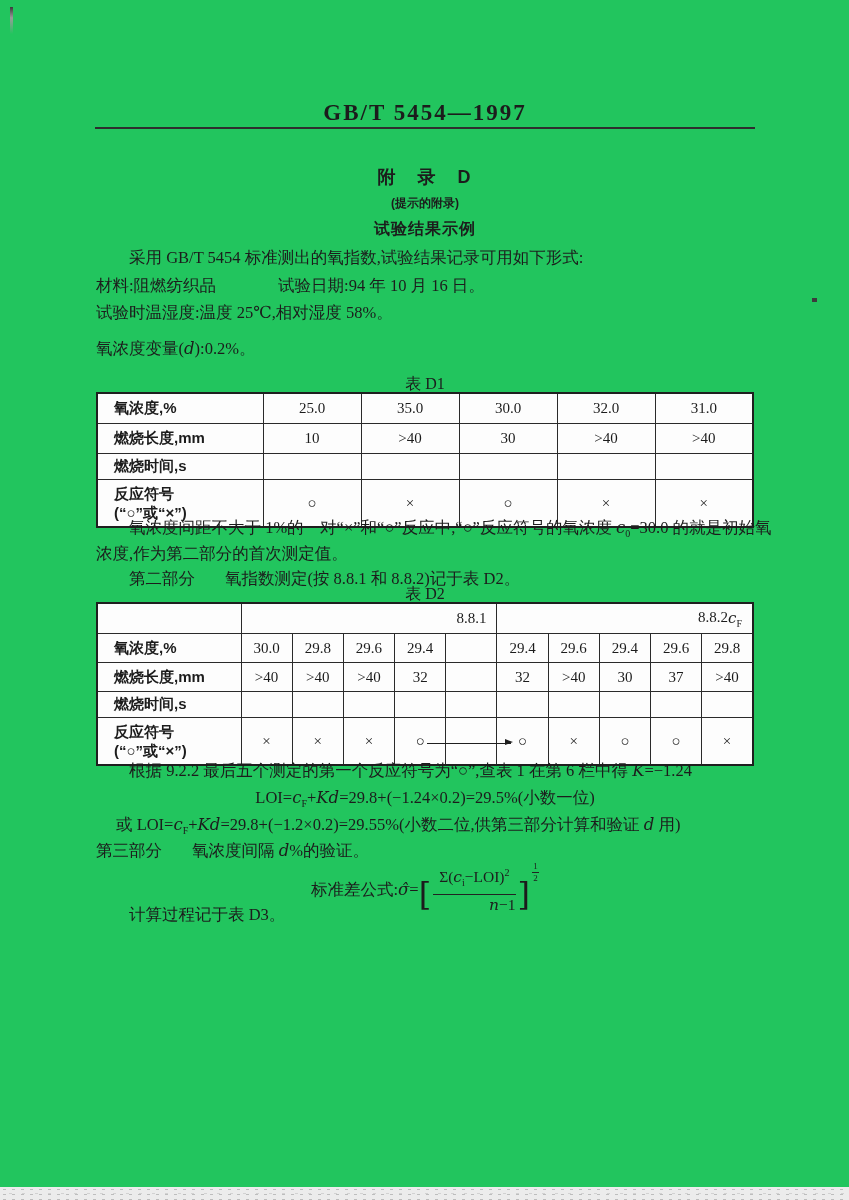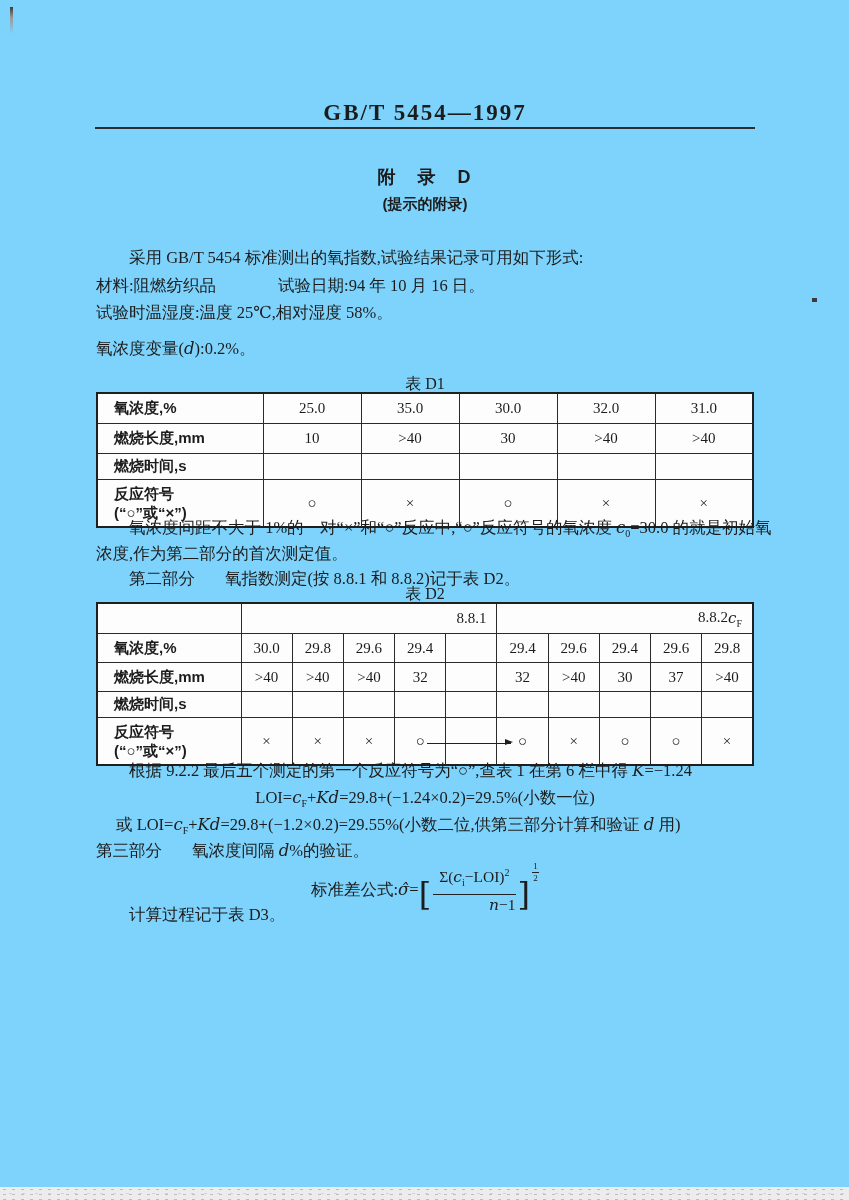--- a/index.html
+++ b/index.html
@@ -1,34 +1,34 @@
 <!DOCTYPE html>
 <html><head>
 <meta charset="utf-8">
 <style>
   html,body{margin:0;padding:0;background:#888;}
   .page{
     position:relative;
     width:849px;height:1200px;
     margin:0 auto;
-    background:#7dd3fc;
+    background:#22c55e;
     font-family:"Liberation Serif","DejaVu Serif",serif;
     color:#1c1c1c;
     overflow:hidden;
   }
   .abs{position:absolute;}
   .content-left{left:96px;width:658px;}
   .center{text-align:center;}
   .hei{font-family:"Liberation Sans","DejaVu Sans",sans-serif;}
 
   .doc-num{top:100px;font-size:23px;font-weight:700;letter-spacing:2px;}
   .rule{top:127px;left:95px;width:660px;border-top:2.5px solid #2e2e2e;}
 
   .t-appendix{top:165px;font-size:18px;font-weight:700;letter-spacing:2px;}
-  .t-note{top:195px;font-size:15px;font-weight:600;}
+  .t-note{top:195px;font-size:12px;font-weight:600;}
   .t-title{top:219px;font-size:16px;font-weight:700;letter-spacing:1px;}
 
   .pline{font-size:16.5px;line-height:22px;white-space:nowrap;}
   .indent{padding-left:33px;}
   .gap-wide{display:inline-block;width:62px;}
   .gap-med{display:inline-block;width:30px;}
 
   .cap{font-size:16px;}
 
   .it{font-style:italic;font-family:"DejaVu Serif",serif;}
@@ -97,20 +97,21 @@
 <div class="page">
 
   <div class="abs artifact-tick"></div>
   <div class="abs artifact-dot"></div>
 
   <div class="abs content-left center doc-num">GB/T 5454—1997</div>
   <div class="abs rule"></div>
 
   <div class="abs content-left center t-appendix hei">附　录　D</div>
   <div class="abs content-left center t-note hei">(提示的附录)</div>
+  <div class="abs content-left center t-title hei">试验结果示例</div>
 
   <div class="abs content-left pline indent" style="top:247px">
     <span>采用 GB/T 5454 标准测出的氧指数,试验结果记录可用如下形式:</span>
   </div>
   <div class="abs content-left pline" style="top:275px">
     <span>材料:阻燃纺织品</span><span class="gap-wide"></span><span>试验日期:94 年 10 月 16 日。</span>
   </div>
   <div class="abs content-left pline" style="top:302px">
     <span>试验时温湿度:温度 25℃,相对湿度 58%。</span>
   </div>

